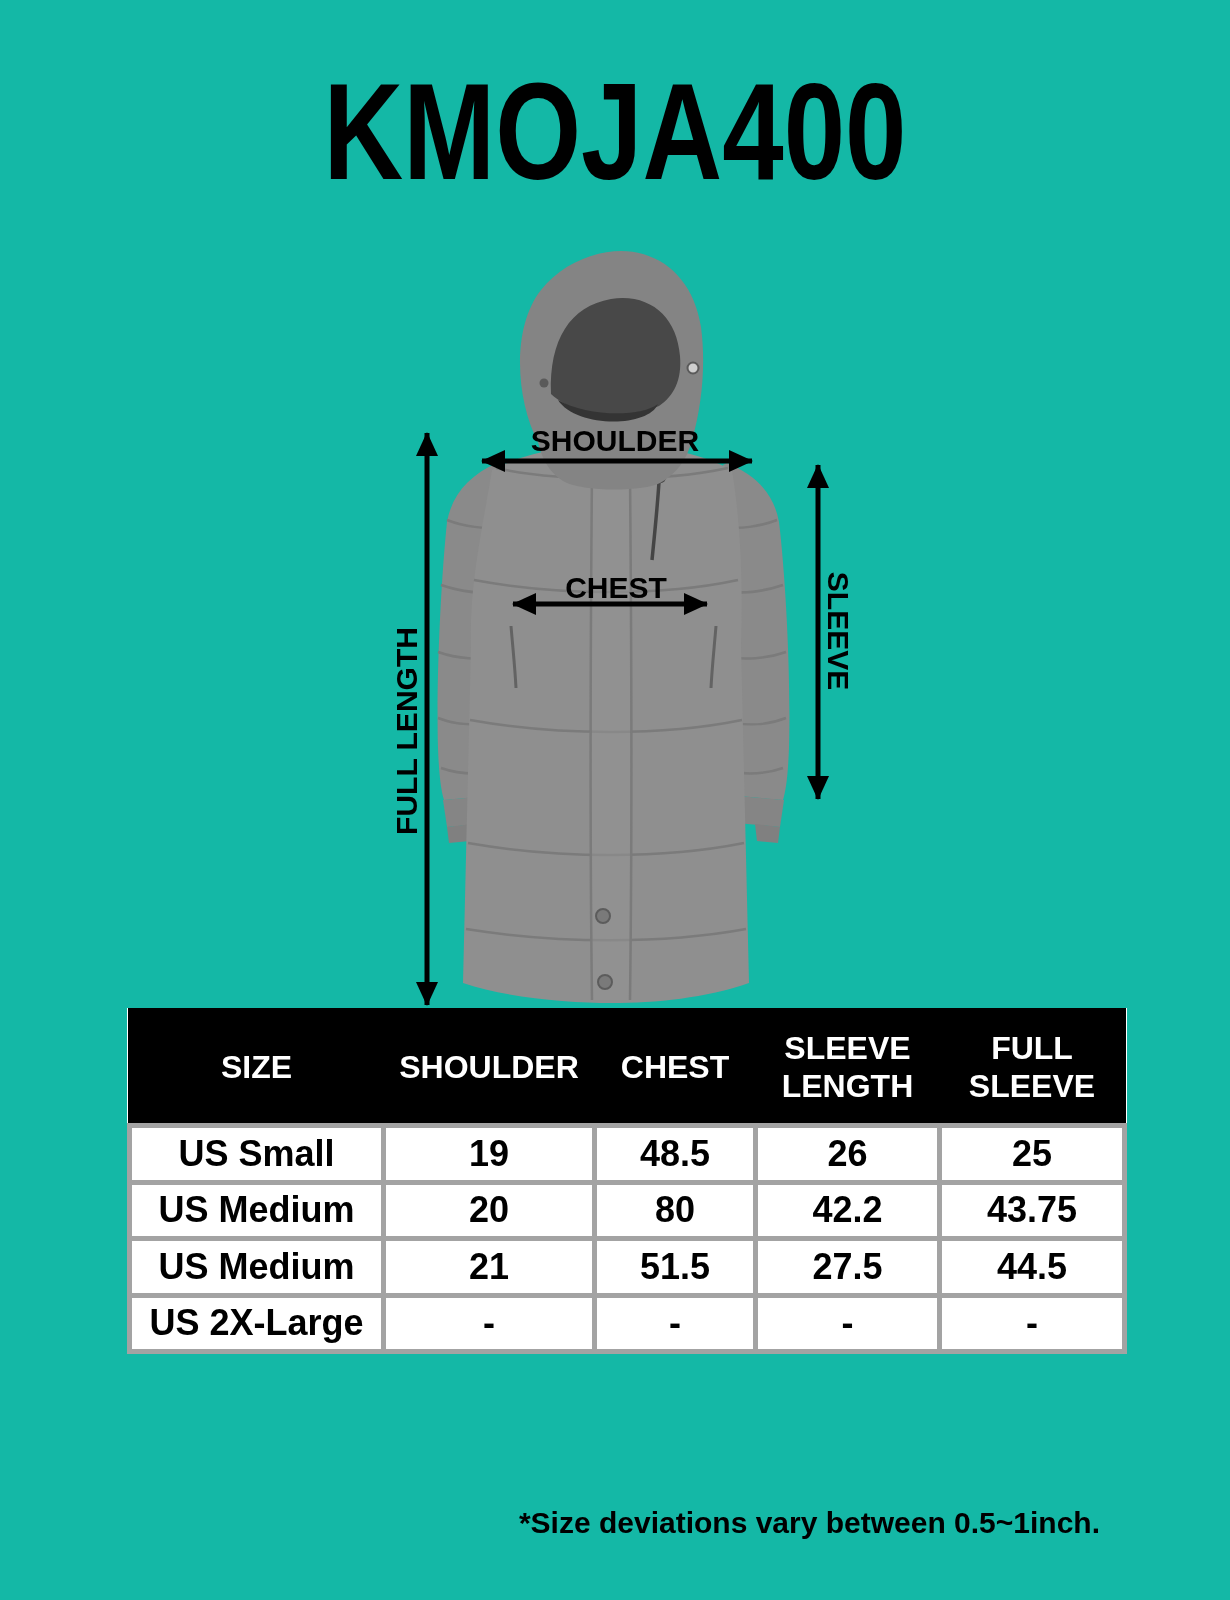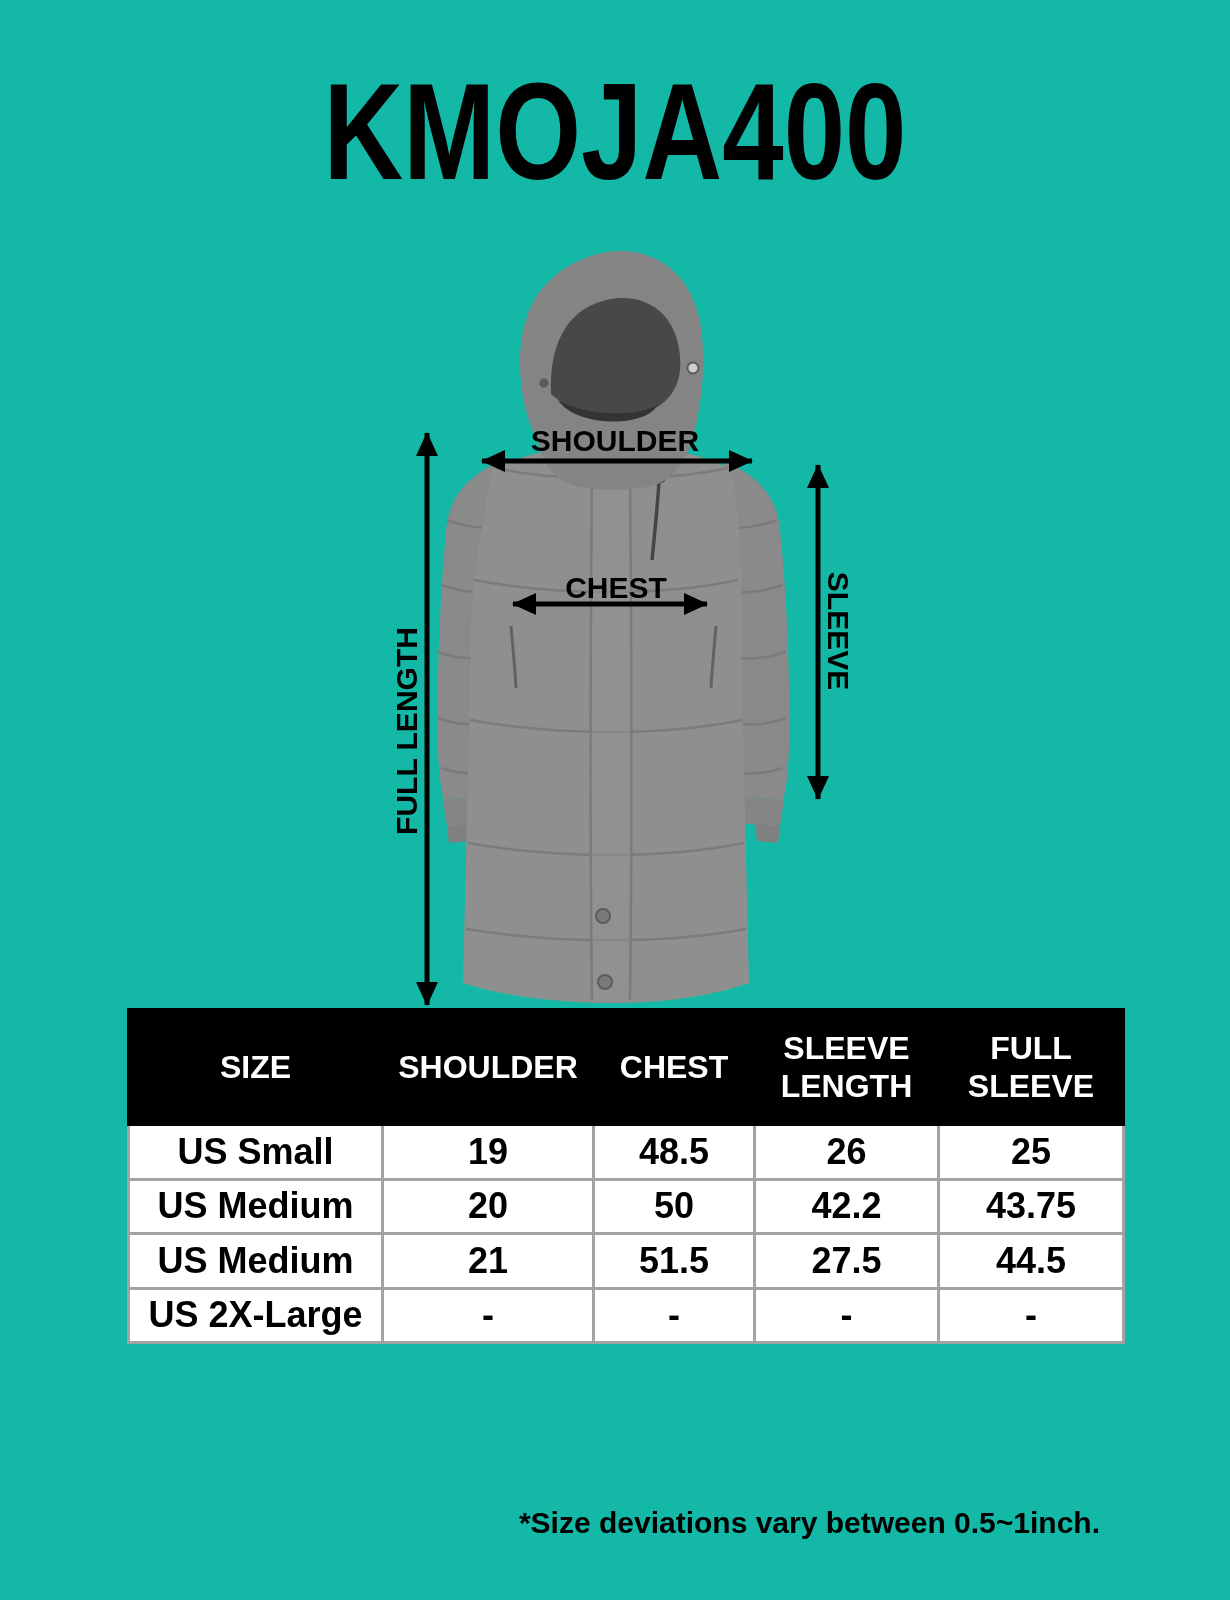--- a/index.html
+++ b/index.html
@@ -42,21 +42,21 @@
   table.sizes col.c2{width:161px;}
   table.sizes col.c3{width:184px;}
   table.sizes col.c4{width:185px;}
   table.sizes th{
     background:#000;color:#fff;
     font-size:32px;font-weight:bold;line-height:38px;
     height:112px;text-align:center;vertical-align:middle;
     white-space:pre-line;border:3px solid #000;padding:0;
   }
   table.sizes td{
-    border:3px solid #a3a3a3;
+    border:5px solid #a3a3a3;
     font-size:36px;font-weight:bold;line-height:1;color:#000;
     height:51.5px;text-align:center;vertical-align:middle;padding:0;
   }
   .footnote{
     position:absolute;right:130px;top:1506px;z-index:2;
     font-weight:bold;font-size:30px;line-height:34px;color:#000;
     white-space:nowrap;
     text-align:right;
   }
 </style>
@@ -167,21 +167,21 @@
       <tr>
         <td>US Small</td>
         <td>19</td>
         <td>48.5</td>
         <td>26</td>
         <td>25</td>
       </tr>
       <tr>
         <td>US Medium</td>
         <td>20</td>
-        <td>50</td>
+        <td>80</td>
         <td>42.2</td>
         <td>43.75</td>
       </tr>
       <tr>
         <td>US Medium</td>
         <td>21</td>
         <td>51.5</td>
         <td>27.5</td>
         <td>44.5</td>
       </tr>

